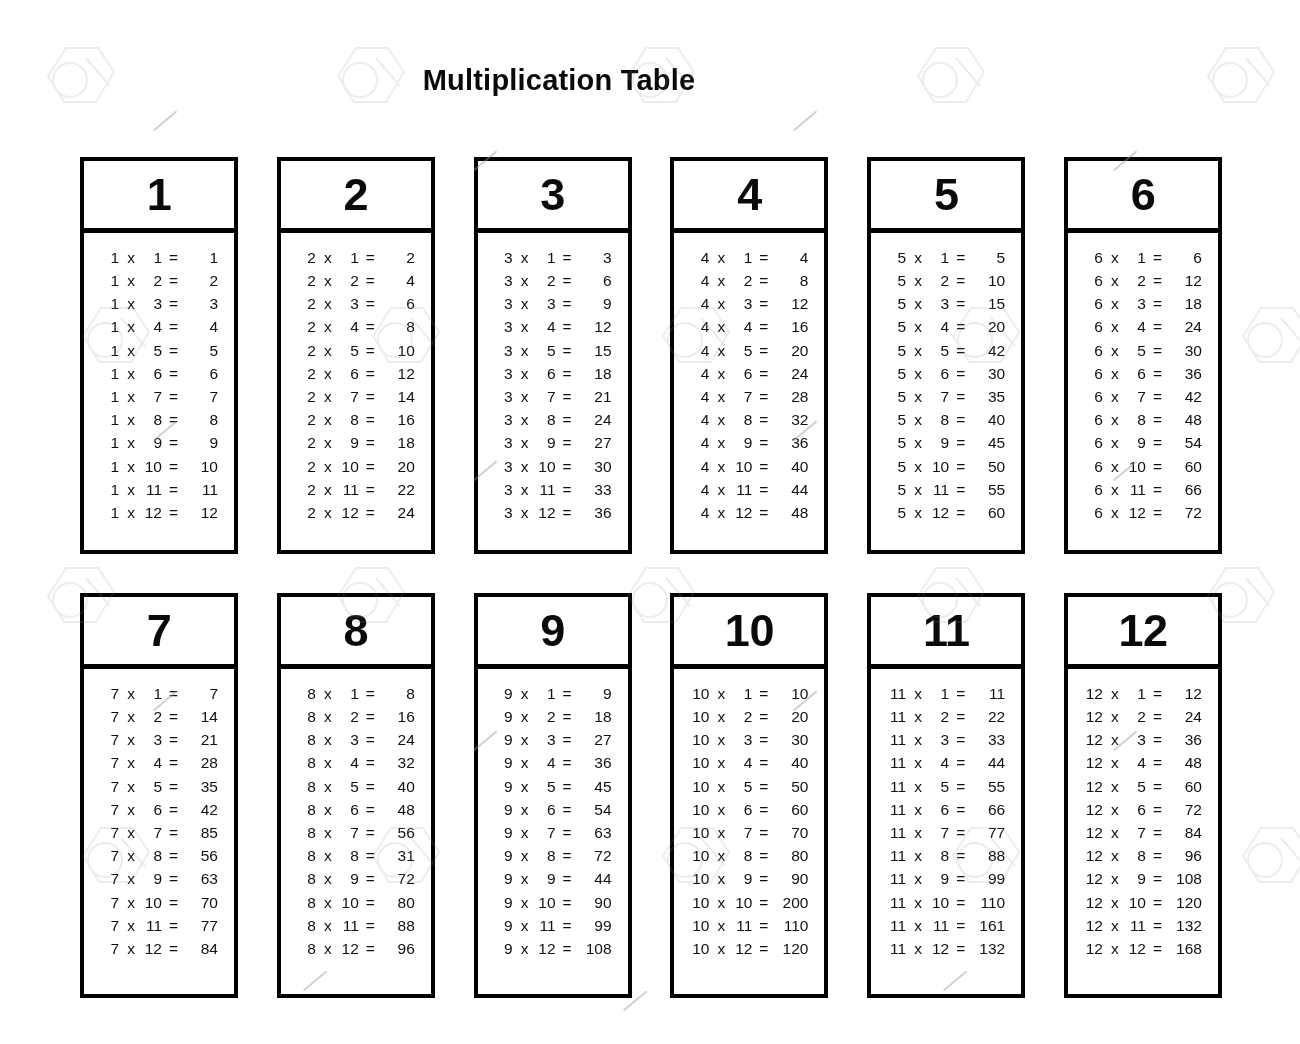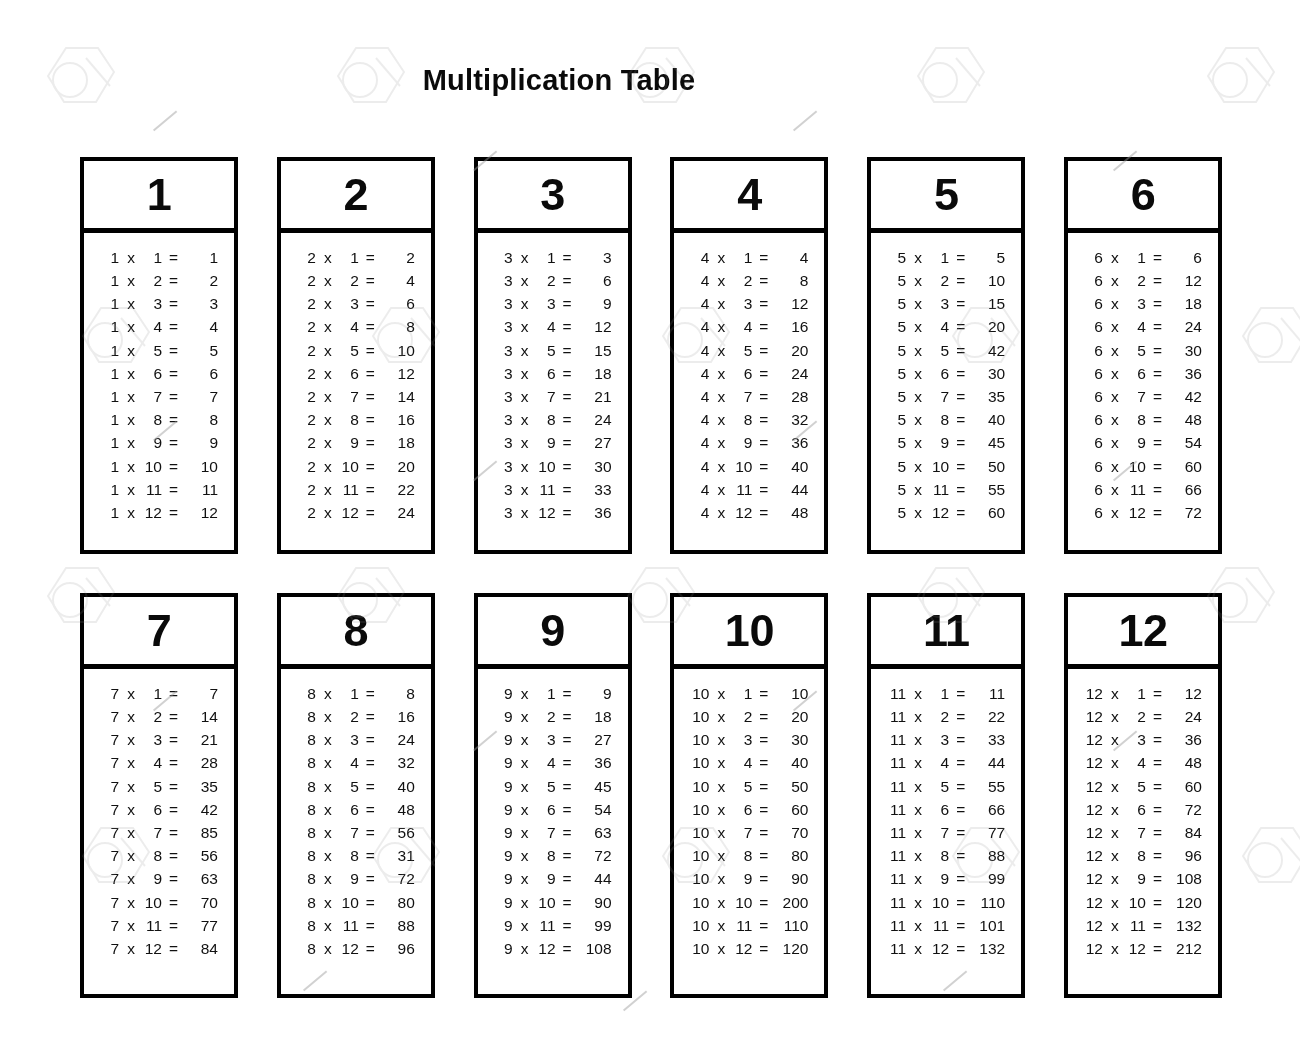--- a/index.html
+++ b/index.html
@@ -1154,21 +1154,21 @@
                 <td class="col-op">x</td>
                 <td class="col-b">10</td>
                 <td class="col-eq">=</td>
                 <td class="col-res">110</td>
               </tr>
               <tr>
                 <td class="col-a">11</td>
                 <td class="col-op">x</td>
                 <td class="col-b">11</td>
                 <td class="col-eq">=</td>
-                <td class="col-res">101</td>
+                <td class="col-res">161</td>
               </tr>
               <tr>
                 <td class="col-a">11</td>
                 <td class="col-op">x</td>
                 <td class="col-b">12</td>
                 <td class="col-eq">=</td>
                 <td class="col-res">132</td>
               </tr>
             </tbody>
           </table>
@@ -1256,21 +1256,21 @@
                 <td class="col-op">x</td>
                 <td class="col-b">11</td>
                 <td class="col-eq">=</td>
                 <td class="col-res">132</td>
               </tr>
               <tr>
                 <td class="col-a">12</td>
                 <td class="col-op">x</td>
                 <td class="col-b">12</td>
                 <td class="col-eq">=</td>
-                <td class="col-res">212</td>
+                <td class="col-res">168</td>
               </tr>
             </tbody>
           </table>
         </div>
       </div>
     </div>
 
   <div id="watermark-layer">
       <div class="wm-mark" style="left: 40px; top: 40px;">
         <svg width="78" height="70" viewBox="0 0 78 70">

